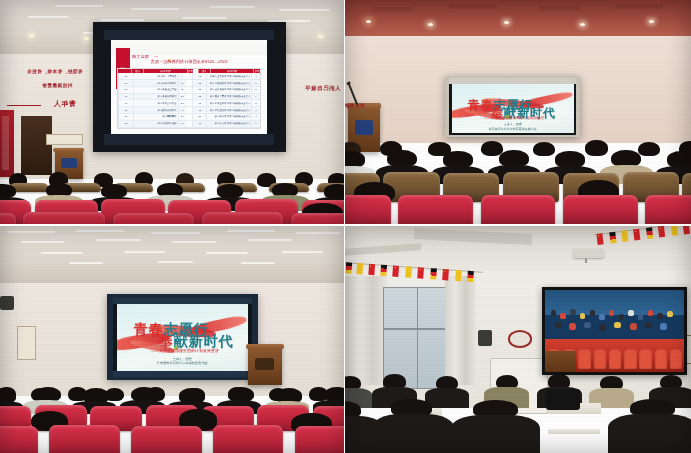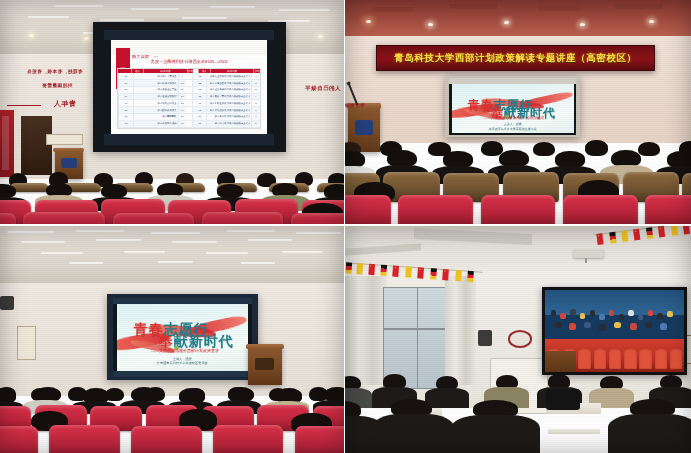--- a/index.html
+++ b/index.html
@@ -410,23 +410,20 @@
         <div class="ceil-panel" style="left:78%;top:10%;width:14%;height:14%"></div>
         <span class="downlight" style="left:6%;top:52%;box-shadow:0 0 6px 2px rgba(255,200,150,.8)"></span>
         <span class="downlight" style="left:24%;top:60%"></span>
         <span class="downlight" style="left:46%;top:56%"></span>
         <span class="downlight" style="left:68%;top:60%"></span>
         <span class="downlight" style="left:88%;top:52%"></span>
       </div>
 
       <div class="aud-wall warm" style="top:16%;height:48%"></div>
 
-      <div class="banner" style="left:9%;top:20%;width:80%;height:11%">
-        <span>青岛科技大学西部计划政策解读专题讲座（高密校区）</span>
-      </div>
 
       <div class="scr-frame" style="left:29%;top:34%;width:39%;height:27%;background:#c9c3b8;padding:0">
         <div class="scr-inner" style="inset:3%">
           <div class="scr-bar top" style="height:11%;background:#d2cec6"></div>
           <div class="scr-page" style="left:2%;right:2%;top:11%;bottom:4%">
             <div class="slideB">
               <span class="ribbon r3"></span>
               <span class="ribbon r2"></span>
               <span class="ribbon r1"></span>
               <span class="ribbon r4"></span>

